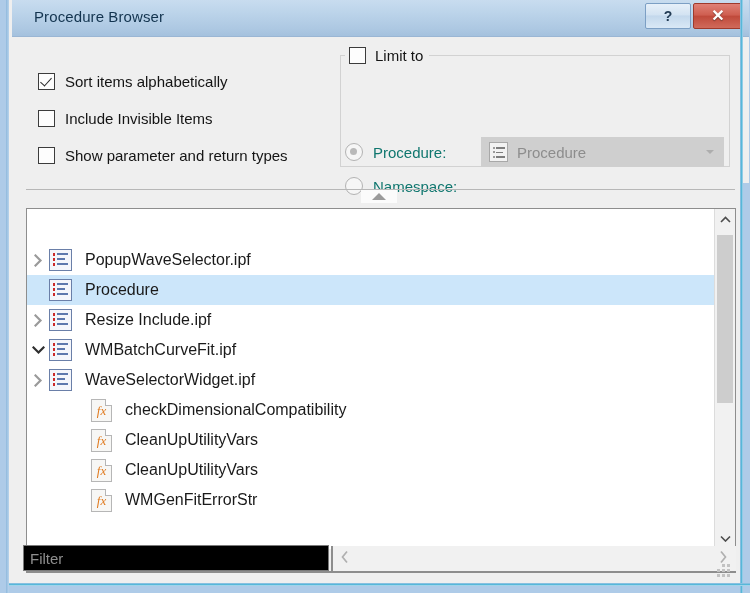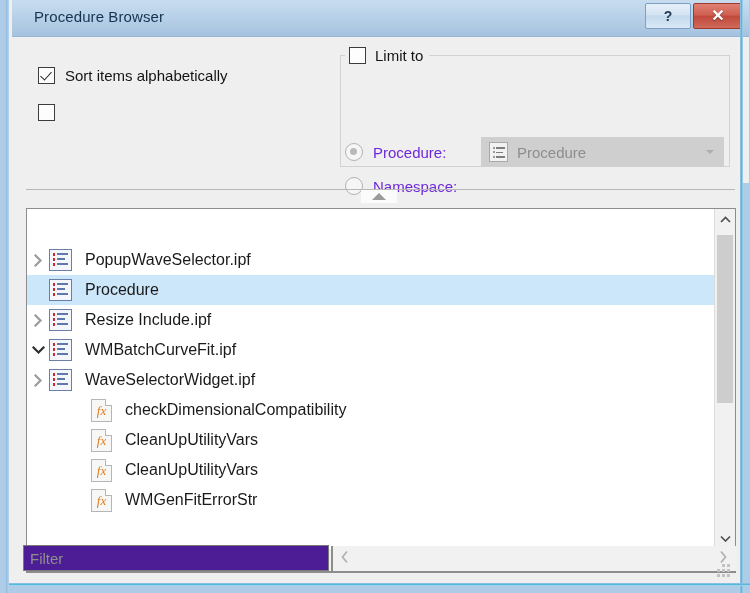--- a/index.html
+++ b/index.html
@@ -120,21 +120,21 @@
     height: 146px;
     background: #efefef;
   }
   .checks {
     position: absolute;
     left: 26px;
     top: 30px;
   }
   .check-row {
     display: flex;
-    align-items: flex-start;
+    align-items: flex-end;
     height: 23px;
     margin-bottom: 14px;
   }
   .cbox {
     width: 17px;
     height: 17px;
     box-sizing: border-box;
     border: 1px solid #3c3c3c;
     background: #fdfdfd;
     margin-right: 10px;
@@ -205,21 +205,21 @@
   .radio.sel::after {
     content: "";
     position: absolute;
     left: 3.5px; top: 3.5px;
     width: 7px; height: 7px;
     border-radius: 50%;
     background: #b9b9b9;
   }
   .radio-label {
     font-size: 15px;
-    color: #6d28d9;
+    color: #0f766e;
     width: 108px;
   }
   .combo {
     width: 243px;
     height: 30px;
     background: #cfcfcf;
     border: 0;
     box-sizing: border-box;
     display: flex;
     align-items: center;
@@ -485,21 +485,21 @@
   }
 
   
   .filterwrap {
     position: absolute;
     left: 17px;
     top: 545px;
     width: 306px;
     height: 26px;
     box-sizing: border-box;
-    background: #4c1d95;
+    background: #000000;
     border: 1px solid #7a7a7a;
     display: flex;
     align-items: center;
   }
   .filter-text {
     padding-left: 6px;
     font-size: 15px;
     color: #8e8e8e;
     font-family: "Liberation Sans", sans-serif;
   }
@@ -562,20 +562,25 @@
 
   <div class="options">
 
     <div class="checks">
       <div class="check-row">
         <span class="cbox checked"></span>
         <span class="check-label">Sort items alphabetically</span>
       </div>
       <div class="check-row">
         <span class="cbox"></span>
+        <span class="check-label">Include Invisible Items</span>
+      </div>
+      <div class="check-row">
+        <span class="cbox"></span>
+        <span class="check-label">Show parameter and return types</span>
       </div>
     </div>
 
     <div class="groupbox"></div>
 
     <div class="group-check">
       <span class="cbox"></span>
       <span class="group-title">Limit to</span>
     </div>
 

